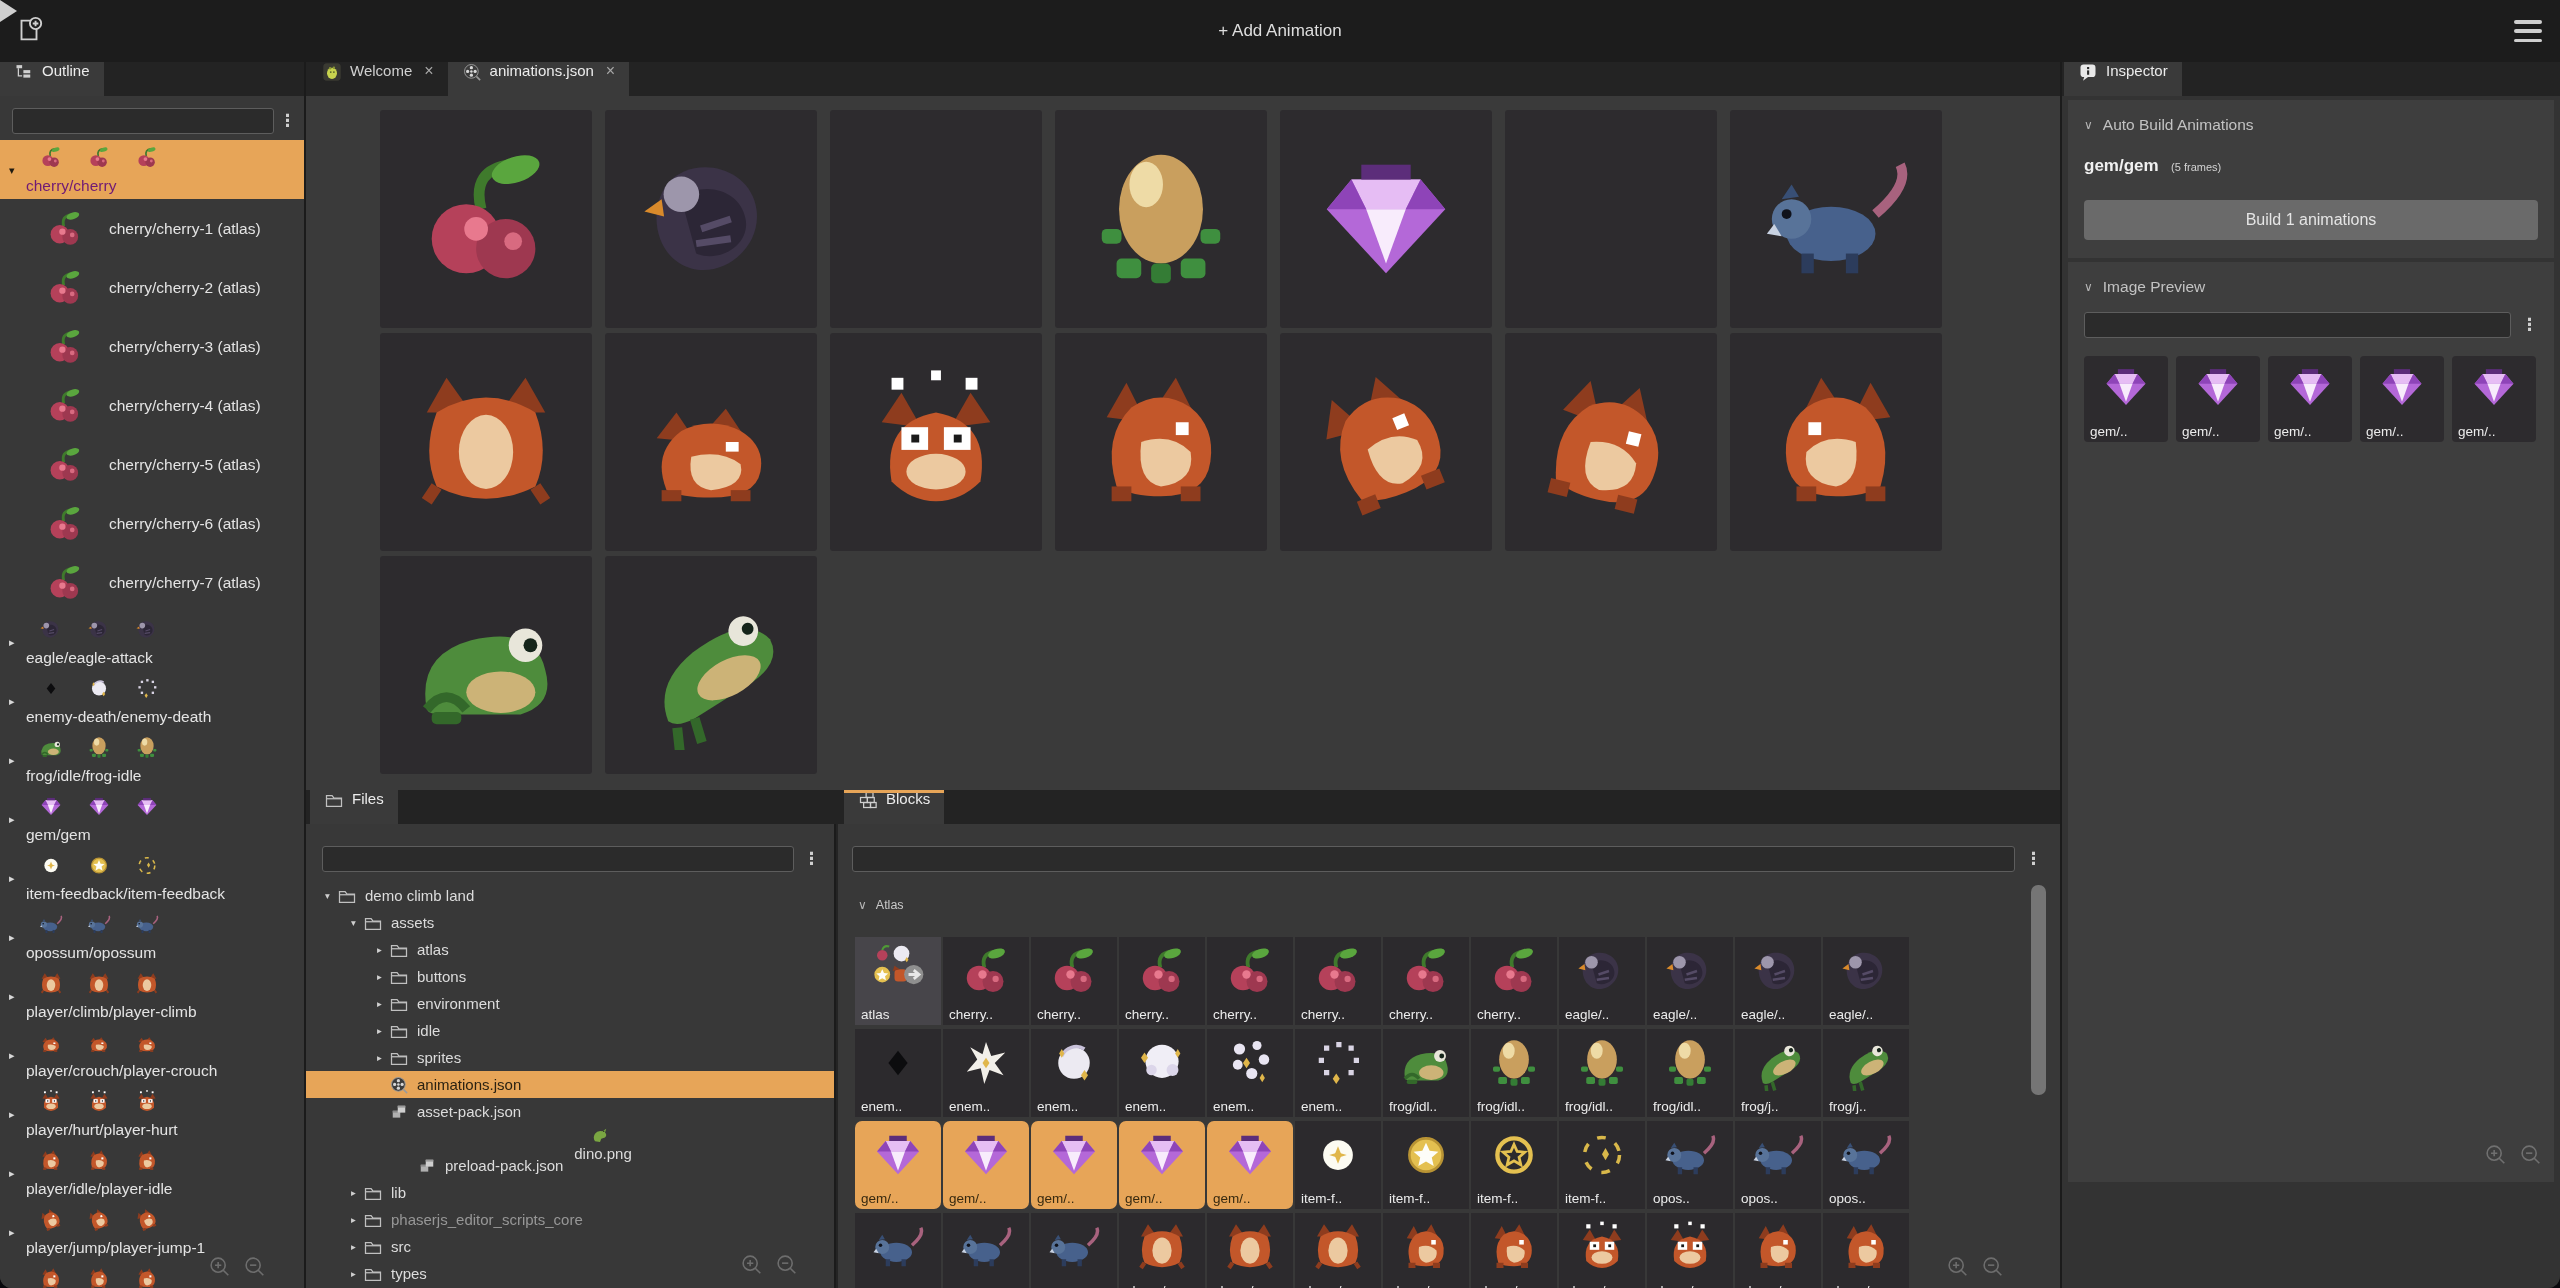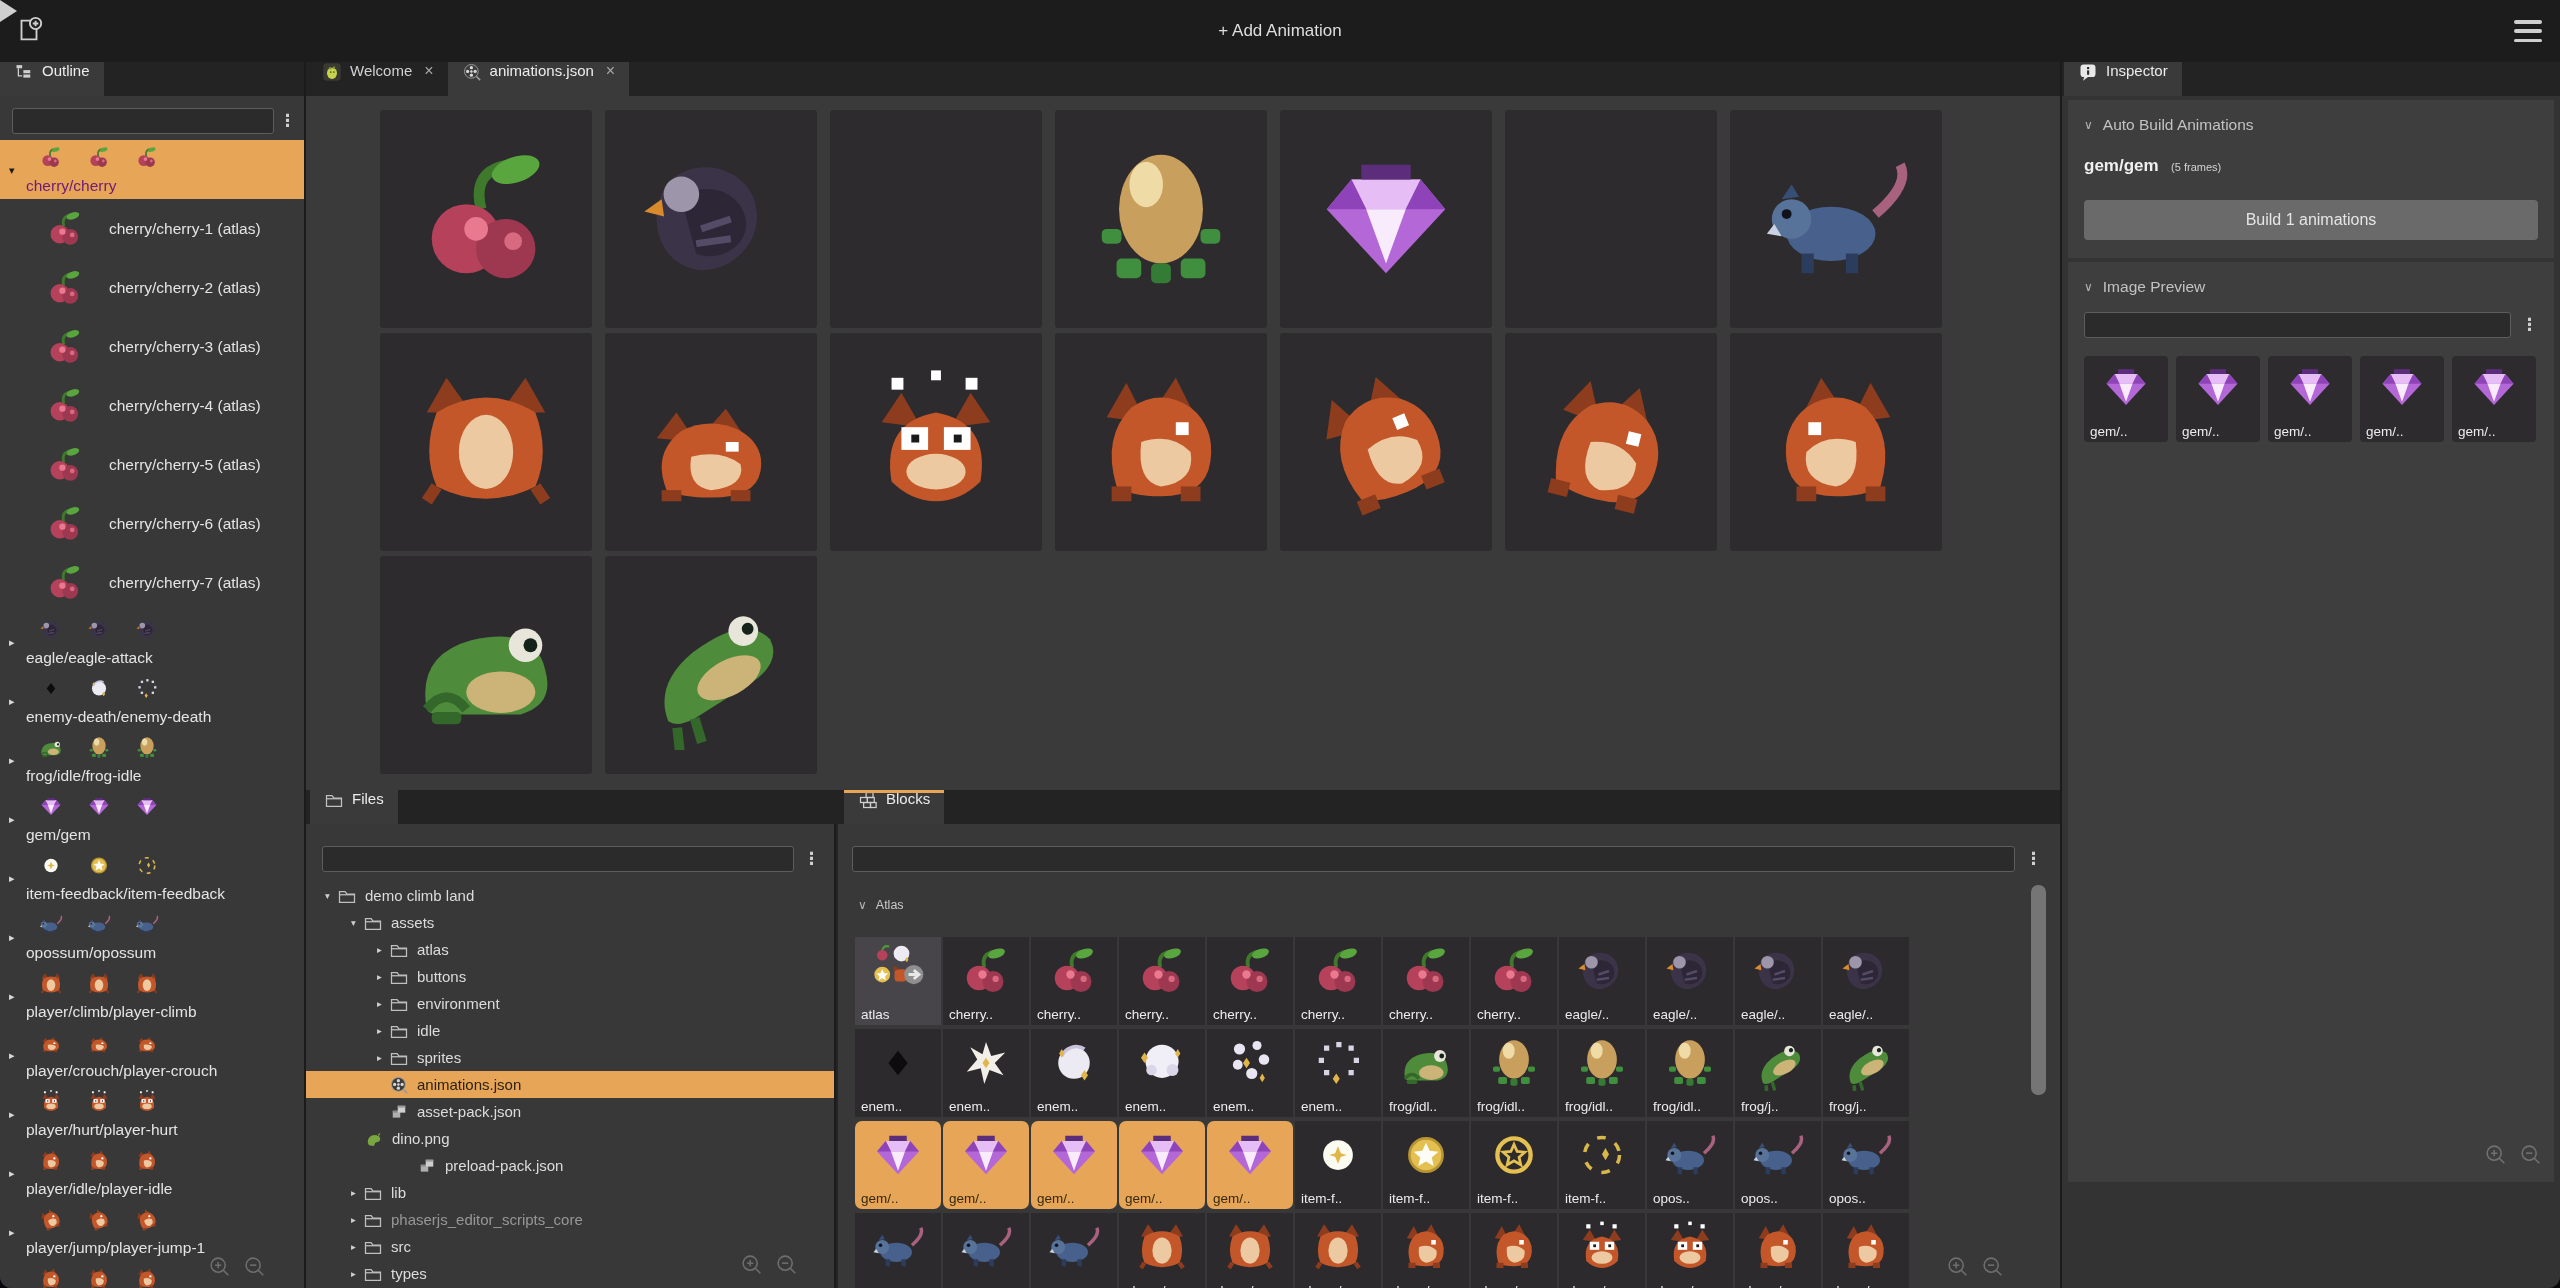--- a/index.html
+++ b/index.html
@@ -1105,21 +1105,21 @@
           <span class="spr f-icon">
             <svg viewBox="0 0 32 32" preserveAspectRatio="xMidYMid meet">
               <rect x="6" y="14" width="12" height="11" fill="#b0b0b0"></rect>
               <rect x="6" y="14" width="12" height="3" fill="#8a8a8a"></rect>
               <rect x="14" y="6" width="12" height="11" fill="#cfcfcf"></rect>
               <rect x="14" y="6" width="12" height="3" fill="#9a9a9a"></rect>
             </svg>
           </span>
           <span>asset-pack.json</span>
         </div>
-        <div class="f-row" style="padding-left: 41px;">
+        <div class="f-row" style="padding-left: 66px; flex-direction: column;">
           <span class="f-arrow"></span>
           <span class="spr f-icon">
             <svg viewBox="0 0 32 32" preserveAspectRatio="xMidYMid meet">
               <path d="M8 26 Q4 20 8 14 Q12 8 20 10 L26 6 L24 12 Q28 16 24 20 L18 22 L16 27 Z" fill="#7aa642"></path>
               <circle cx="22" cy="10" r="1.2" fill="#23331a"></circle>
             </svg>
           </span>
           <span>dino.png</span>
         </div>
         <div class="f-row" style="padding-left: 94px;">

